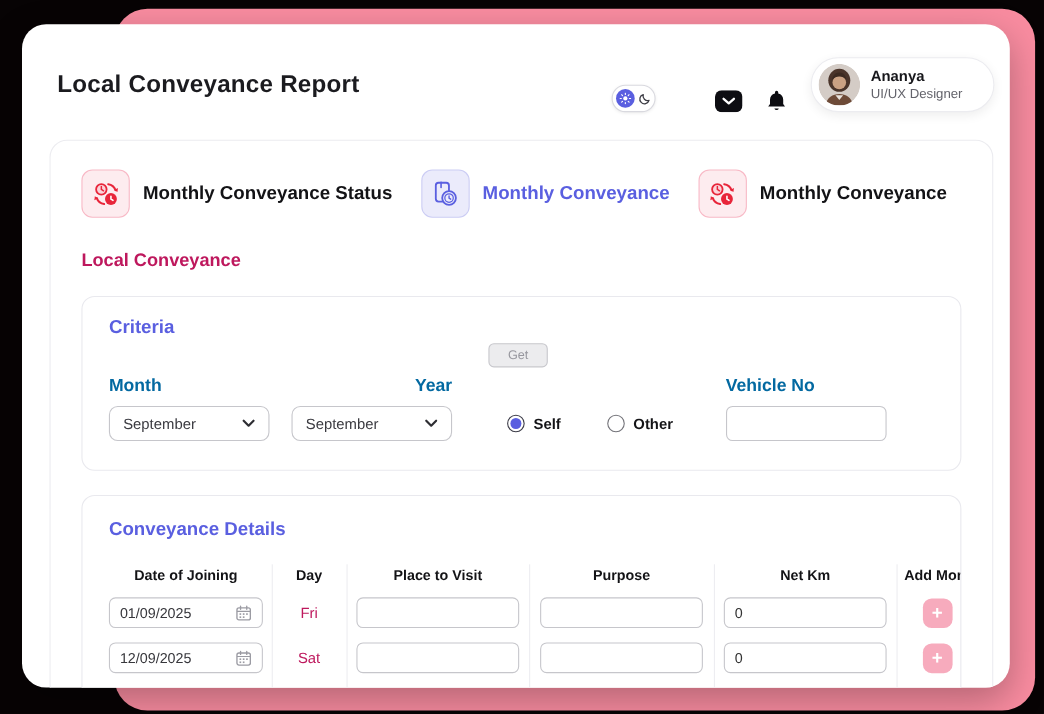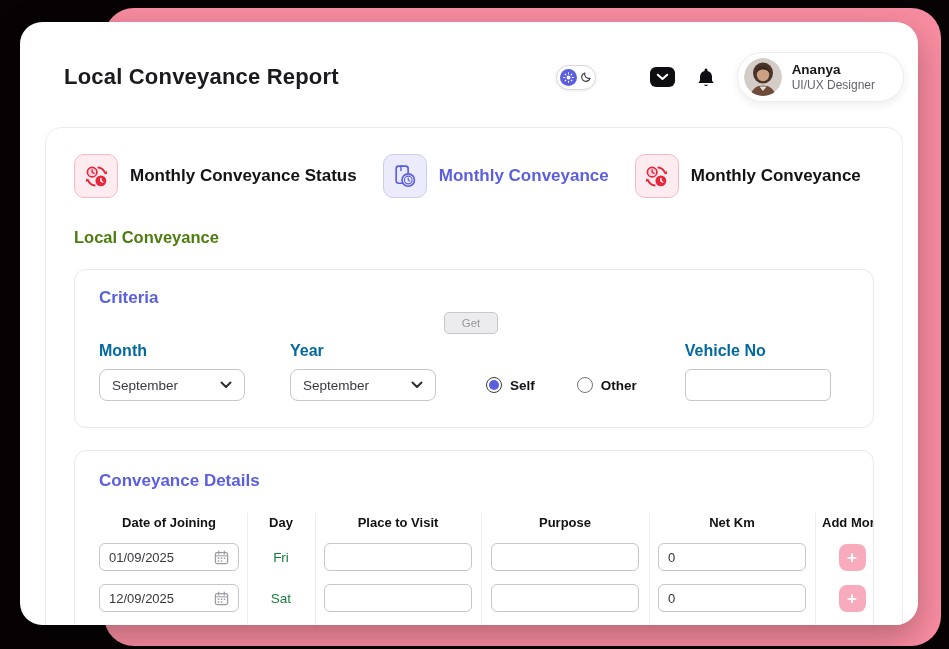--- a/index.html
+++ b/index.html
@@ -22,23 +22,23 @@
     box-shadow: 0 12px 34px rgba(0,0,0,.28);
     overflow: hidden;
   }
   .card-tail {
     position: absolute; left: 6px; top: 106px; width: 0; height: 0;
     border-top: 15px solid transparent; border-bottom: 15px solid transparent;
     border-right: 16px solid #ffffff;
   }
 
   
-  .hdr { display: flex; align-items: center; justify-content: space-between; padding: 30px 14px 0 44px; }
+  .hdr { display: flex; align-items: center; justify-content: space-between; padding: 30px 14px 0 32px; }
   .page-title { font-size: 22px; font-weight: 700; color: #1b1b1f; letter-spacing: .2px; }
-  .hdr-right { display: flex; align-items: center; gap: 22px; }
+  .hdr-right { display: flex; align-items: flex-end; gap: 22px; }
 
   .theme-toggle {
     width: 40px; height: 25px; border: 1.5px solid #d9d9df; border-radius: 13px;
     background: #fff; display: flex; align-items: center; justify-content: space-between;
     padding: 0 3px; margin-right: 32px; cursor: pointer;
     box-shadow: 0 1px 3px rgba(0,0,0,.08);
   }
   .sun-bubble { width: 17px; height: 17px; border-radius: 50%; background: #5a5fe0; display: flex; align-items: center; justify-content: center; }
   .icon-btn { background: none; border: none; padding: 0; cursor: pointer; display: flex; align-items: center; }
 
@@ -58,40 +58,40 @@
   }
 
   .tabs { display: flex; align-items: center; gap: 26px; }
   .tab { display: flex; align-items: center; gap: 12px; cursor: pointer; }
   .tab-icon { width: 44px; height: 44px; border-radius: 10px; display: flex; align-items: center; justify-content: center; flex: 0 0 auto; }
   .tab-icon.red { background: #FDECEF; border: 1px solid #F8B9C6; }
   .tab-icon.purple { background: #EBEBFB; border: 1px solid #CCCDF4; }
   .tab-label { font-size: 17px; font-weight: 700; color: #131316; white-space: nowrap; }
   .tab.active .tab-label { color: #5a5fe0; }
 
-  .section-link { margin-top: 30px; font-size: 16.5px; font-weight: 700; color: #4d7c0f; cursor: pointer; }
+  .section-link { margin-top: 30px; font-size: 16.5px; font-weight: 700; color: #be185d; cursor: pointer; }
 
   .panel { border: 1px solid #e9e9ee; border-radius: 12px; margin-top: 22px; background: #fff; }
   .panel-h { font-size: 17px; font-weight: 700; color: #5a5fe0; }
 
   .criteria { padding: 18px 22px 26px 24px; }
   .get-row { display: flex; justify-content: center; margin-top: 4px; padding-right: 8px; }
   .get-btn {
     background: #ECECEE; border: 1px solid #c7c7cc; border-radius: 5px;
     color: #97979e; font-size: 11.5px; padding: 4px 17px; cursor: pointer;
     font-family: inherit;
   }
   .form-row { display: flex; align-items: flex-end; margin-top: 8px; }
   .field label { display: block; font-size: 16px; font-weight: 700; color: #0369a1; margin-bottom: 9px; }
   .select {
     width: 146px; height: 32px; border: 1px solid #c6c6cb; border-radius: 8px;
     display: flex; align-items: center; justify-content: space-between;
     padding: 0 12px; font-size: 13.5px; color: #3a3a40; background: #fff; cursor: pointer;
   }
-  .field.year { margin-left: 45px; }
+  .field.year { margin-left: 20px; text-align: right; }
   .radios { display: flex; align-items: center; gap: 42px; margin-left: 50px; margin-bottom: 8px; }
   .radio { display: flex; align-items: center; gap: 8px; font-size: 13.5px; font-weight: 700; color: #131316; cursor: pointer; }
   .rdot { width: 16px; height: 16px; border: 1.5px solid #74747a; border-radius: 50%; display: inline-block; position: relative; background: #fff; }
   .rdot.checked { border-color: #3c3c48; }
   .rdot.checked::after { content: ""; position: absolute; inset: 2px; background: #5a5fe0; border-radius: 50%; }
   .field.vehicle { margin-left: 48px; }
   .text-input {
     width: 146px; height: 32px; border: 1px solid #c6c6cb; border-radius: 6px;
     padding: 0 10px; font-size: 13.5px; font-family: inherit; color: #333; background: #fff;
   }
@@ -101,21 +101,21 @@
   .tbl { position: relative; margin-top: 24px; width: 798px; }
   .vline { position: absolute; top: -2px; bottom: -40px; width: 1px; background: #ededf1; }
   .thead, .trow { display: grid; grid-template-columns: 156px 68px 166px 168px 166px 74px; align-items: center; }
   .thead span { font-size: 13px; font-weight: 700; color: #131316; text-align: center; }
   .trow { margin-top: 13px; }
   .date-input {
     width: 140px; height: 28px; border: 1px solid #c6c6cb; border-radius: 6px;
     display: flex; align-items: center; justify-content: space-between;
     padding: 0 9px; font-size: 13px; color: #37373c; margin: 0 auto; background: #fff; cursor: pointer;
   }
-  .day-cell { text-align: center; font-size: 13.5px; color: #15803d; }
+  .day-cell { text-align: center; font-size: 13.5px; color: #be185d; }
   .cell-input {
     width: 148px; height: 28px; border: 1px solid #c6c6cb; border-radius: 6px;
     padding: 0 9px; font-size: 13px; font-family: inherit; color: #333;
     display: block; margin: 0 auto; background: #fff;
   }
   .plus-btn {
     width: 27px; height: 27px; border: none; border-radius: 8px; background: #F7ABBD;
     color: #fff; font-size: 17px; font-weight: 700; line-height: 1;
     display: flex; align-items: center; justify-content: center; margin: 0 auto; cursor: pointer;
   }

